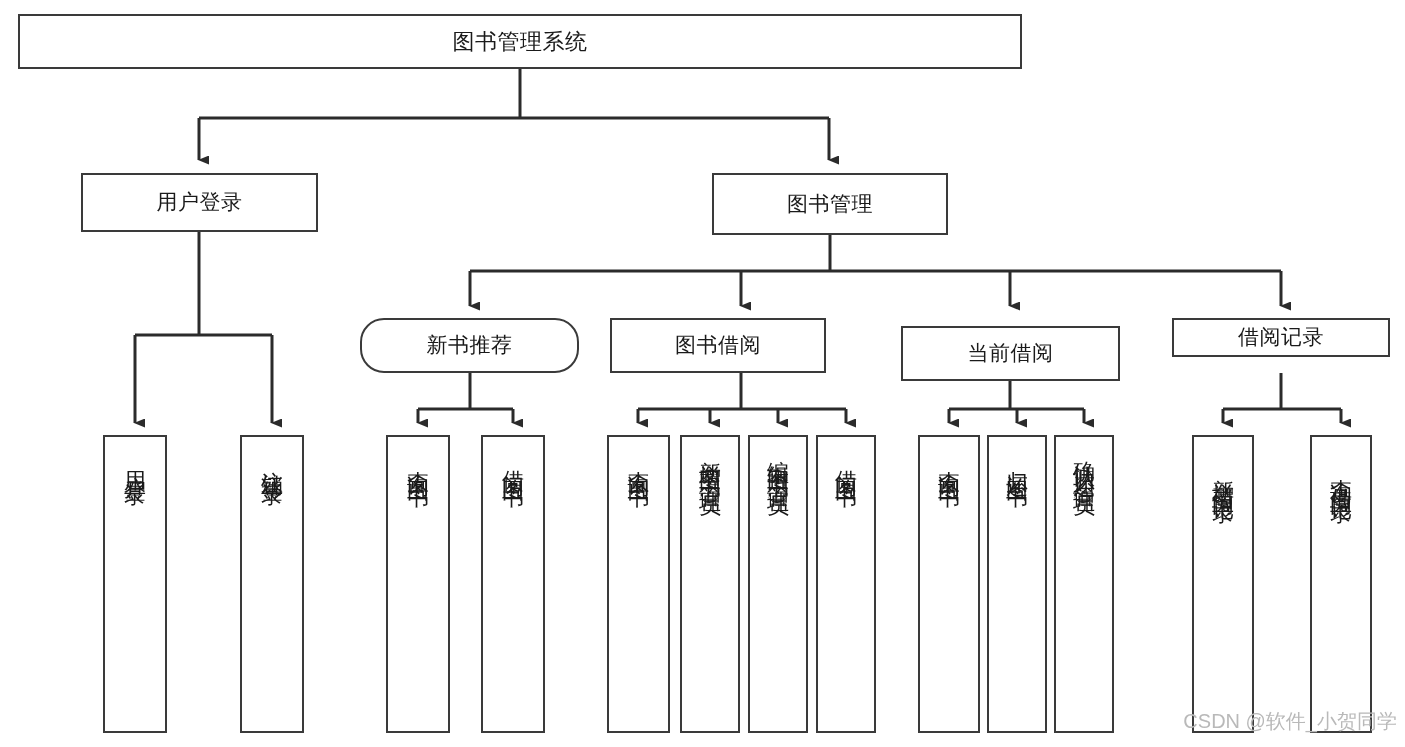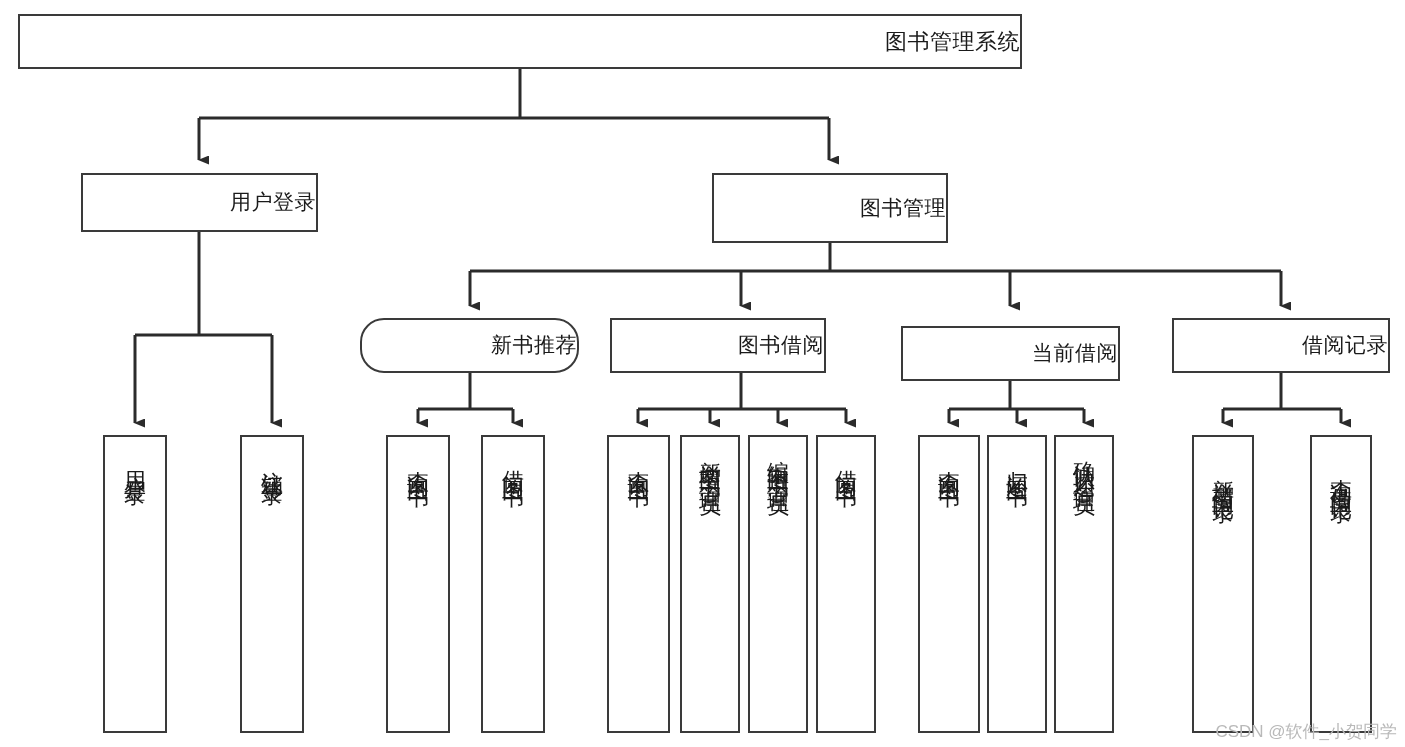--- a/index.html
+++ b/index.html
@@ -26,21 +26,21 @@
     width: 1405px;
     height: 747px;
   }
   .node-box {
     position: absolute;
     box-sizing: border-box;
     background: #ffffff;
     border: 2.5px solid #3a3a3a;
     display: flex;
     align-items: center;
-    justify-content: flex-end;
+    justify-content: center;
     overflow: hidden;
   }
   .node-label {
     color: #1a1a1a;
     font-size: 21px;
     line-height: 1.18;
     letter-spacing: 0.5px;
     white-space: nowrap;
     text-align: center;
   }
@@ -55,23 +55,23 @@
     -webkit-writing-mode: vertical-rl;
     letter-spacing: 5px;
     font-size: 22px;
     line-height: 1;
     white-space: nowrap;
   }
   .node-box.root .node-label { font-size: 22px; }
   .watermark {
     position: absolute;
     right: 8px;
-    bottom: 4px;
+    bottom: 12px;
     color: #b9b9b9;
-    font-size: 17px;
+    font-size: 20px;
     white-space: nowrap;
     pointer-events: none;
   }
 </style>
 </head>
 <body>
 
 <div id="diagram-root">
 
   <svg class="diagram-canvas" viewBox="0 0 1405 747">
@@ -124,34 +124,34 @@
     </g>
   </svg>
 
   <div class="node-box root" style="left:18px; top:14px; width:1004px; height:55px;">
     <span class="node-label">图书管理系统</span>
   </div>
 
   <div class="node-box" style="left:81px; top:173px; width:237px; height:59px;">
     <span class="node-label">用户登录</span>
   </div>
-  <div class="node-box" style="left:712px; top:173px; width:236px; height:70px;">
+  <div class="node-box" style="left:712px; top:173px; width:236px; height:62px;">
     <span class="node-label">图书管理</span>
   </div>
 
   <div class="node-box" style="left:360px; top:318px; width:219px; height:55px;border-radius:24px;">
     <span class="node-label">新书推荐</span>
   </div>
   <div class="node-box" style="left:610px; top:318px; width:216px; height:55px;">
     <span class="node-label">图书借阅</span>
   </div>
   <div class="node-box" style="left:901px; top:326px; width:219px; height:55px;font-family:Liberation Serif, serif;">
     <span class="node-label">当前借阅</span>
   </div>
-  <div class="node-box" style="left:1172px; top:318px; width:218px; height:55px;">
+  <div class="node-box" style="left:1172px; top:318px; width:218px; height:39px;">
     <span class="node-label">借阅记录</span>
   </div>
 
   <div class="node-box vertical" style="left:103px; top:435px; width:64px; height:298px;">
     <span class="node-label">用户登录</span>
   </div>
   <div class="node-box vertical" style="left:240px; top:435px; width:64px; height:298px;">
     <span class="node-label">注销登录</span>
   </div>
   <div class="node-box vertical" style="left:386px; top:435px; width:64px; height:298px;">

